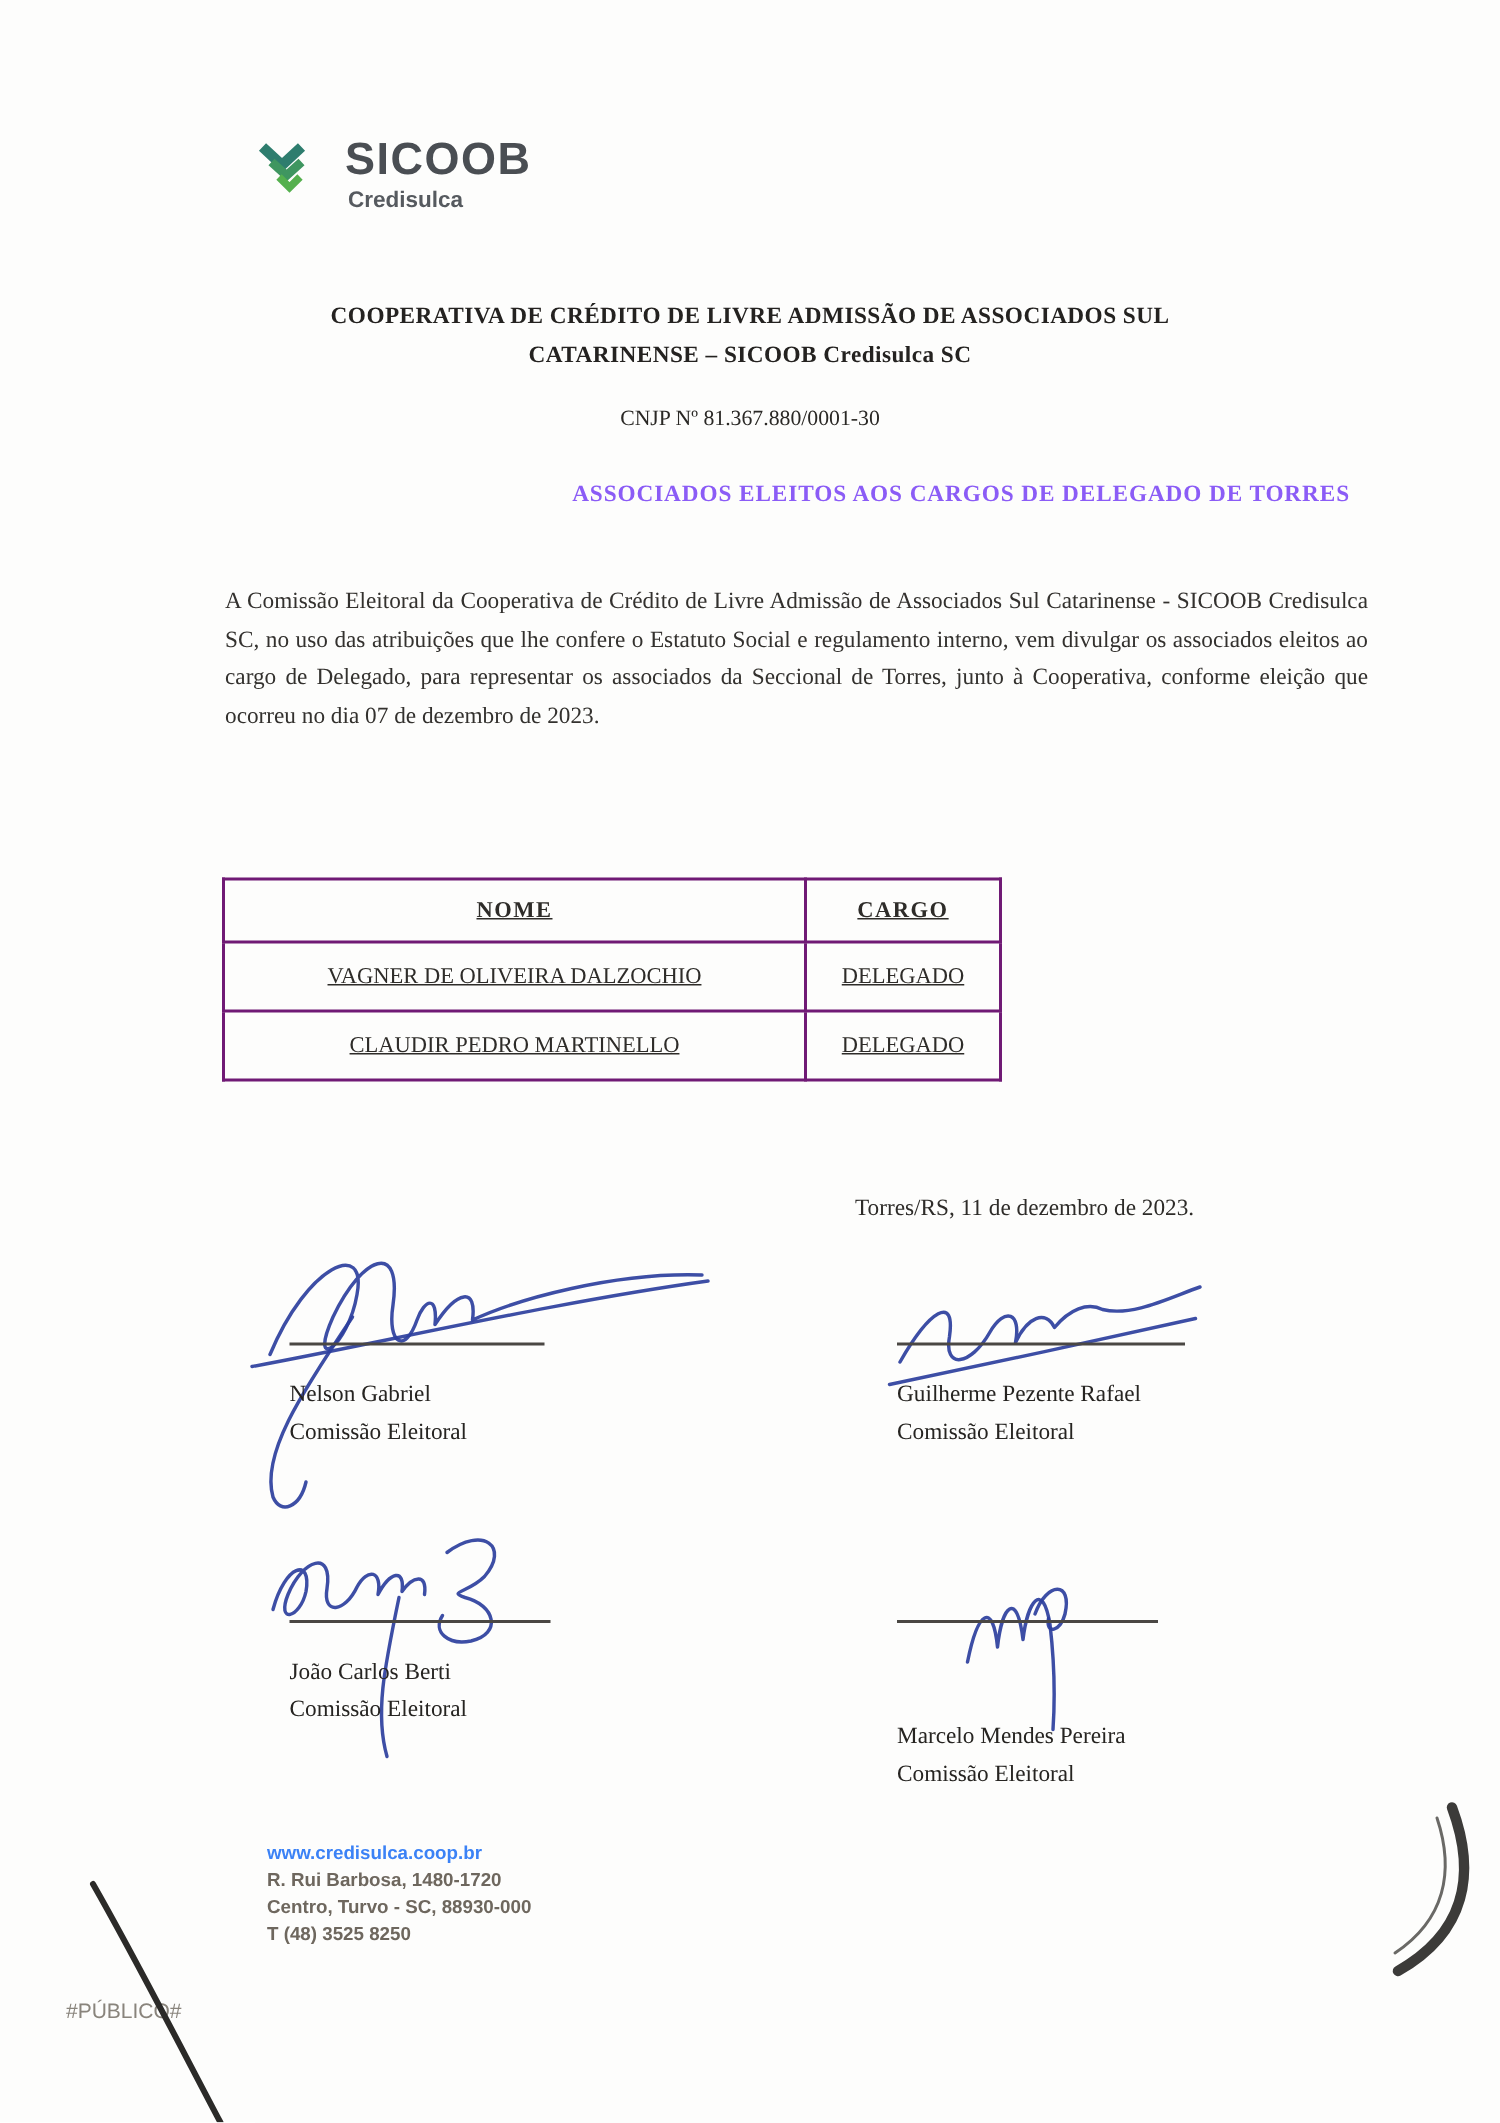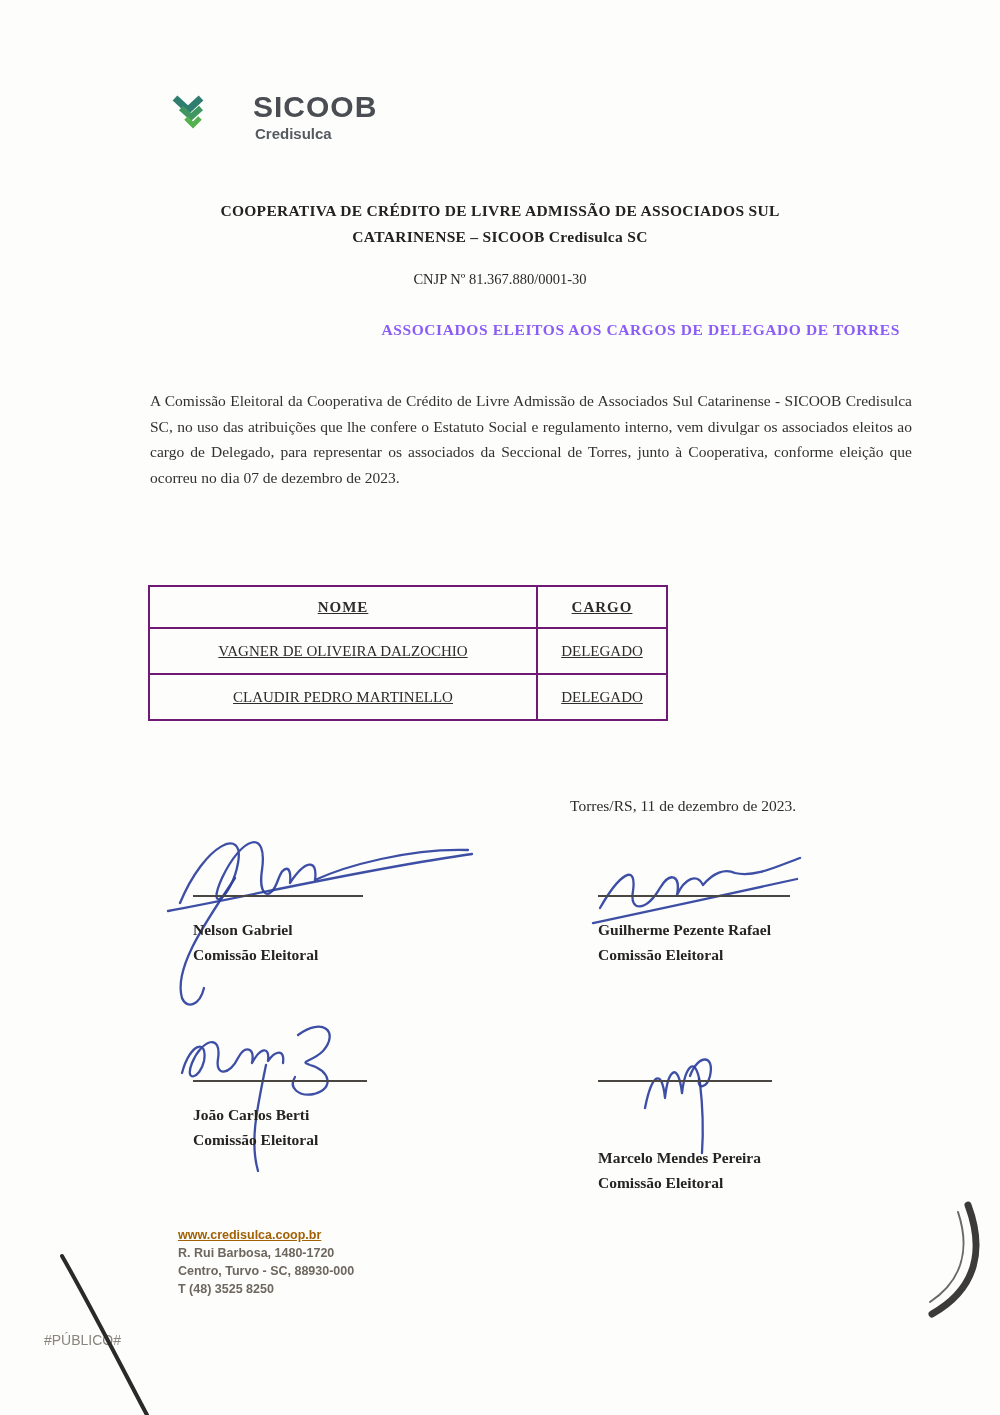--- a/index.html
+++ b/index.html
@@ -9,21 +9,21 @@
     height: 1415px;
     background: #fdfdfc;
     overflow: hidden;
     font-family: "Liberation Serif", serif;
     color: #33312e;
   }
 
   
   .logo { position: absolute; left: 172px; top: 92px; display: flex; align-items: flex-start; }
   .logo-mark { width: 52px; height: 40px; margin-right: 6px; margin-top: 2px; }
-  .logo-text { display: flex; flex-direction: column; margin-left: 23px; }
+  .logo-text { display: flex; flex-direction: column; }
   .logo-brand {
     font-family: "Liberation Sans", sans-serif;
     font-weight: bold; font-size: 30px; letter-spacing: 1px; color: #4a4e53; line-height: 1;
   }
   .logo-sub {
     font-family: "Liberation Sans", sans-serif;
     font-weight: bold; font-size: 15px; color: #565a5f; margin-top: 3px; margin-left: 2px;
   }
 
   
@@ -61,29 +61,29 @@
   .col-nome { width: 386px; }
   .col-cargo { width: 128px; }
 
   
   .dateline { position: absolute; left: 570px; top: 797px; font-size: 15.5px; color: #2e2c29; }
 
   
   .sig-ink { position: absolute; pointer-events: none; }
   .sig-ink path { fill: none; stroke: #2c3f9d; stroke-width: 2.3; stroke-linecap: round; stroke-linejoin: round; opacity: 0.92; }
   .sig-line { position: absolute; border-bottom: 2px solid #4a4743; }
-  .sig-block { position: absolute; font-weight: bold; font-size: 15.5px; color: #262421; line-height: 1.6; }
+  .sig-block { position: absolute; font-weight: normal; font-size: 15.5px; color: #262421; line-height: 1.6; }
 
   
   .footer {
     position: absolute; left: 178px; top: 1226px;
     font-family: "Liberation Sans", sans-serif; font-weight: bold;
     font-size: 12.5px; line-height: 1.45; color: #6e675e;
   }
-  .footer .site { color: #a16207; text-decoration: underline; }
+  .footer .site { color: #3b82f6; }
   .classification {
     position: absolute; left: 44px; top: 1332px;
     font-family: "Liberation Sans", sans-serif; font-size: 14px; color: #89847c;
   }
 
   
   .artifacts { position: absolute; left: 0; top: 0; width: 1000px; height: 1415px; pointer-events: none; }
 </style>
 </head>
 <body>

